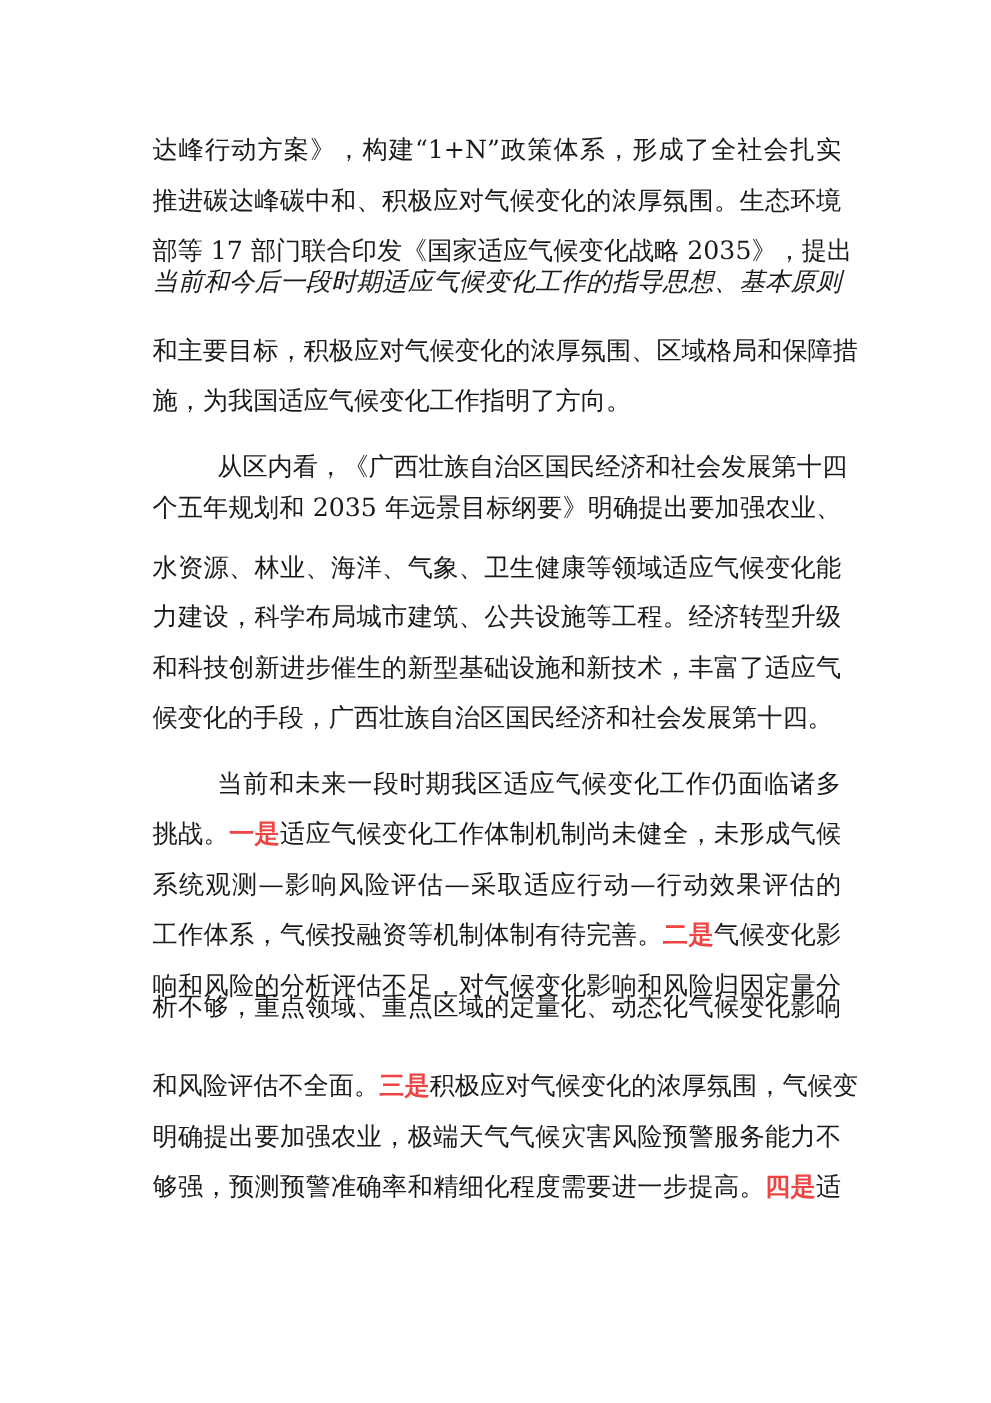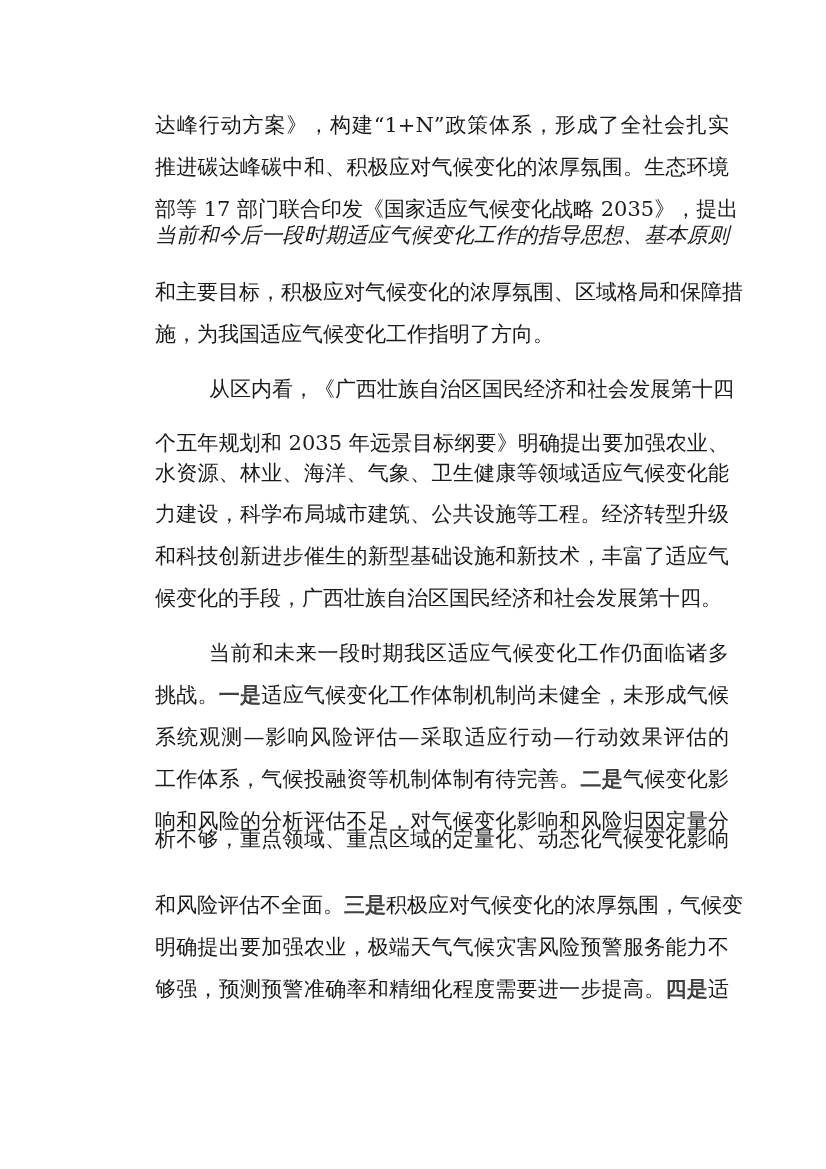--- a/index.html
+++ b/index.html
@@ -31,50 +31,49 @@
       position: absolute;
       left: 0;
       width: 574px;
       height: 30px;
       line-height: 30px;
       font-size: 21px;
       white-space: nowrap;
       text-align: justify;
       text-align-last: justify;
       letter-spacing: 0px;
-      margin-left: 28px;
     }
     .line.last {
       text-align-last: left;
     }
     .line.indent {
       padding-left: 54px;
       width: 520px;
     }
     .seg.bold {
       font-weight: bold;
-      color: #404040;
+      color: #ef4444;
     }
   </style>
 </head>
 <body>
 
 <div class="page">
   <div class="text-block" id="text-block">
       <div>
         <div class="line" style="top: 110px;"><span class="seg">达峰行动方案》，构建“1+N”政策体系，形成了全社会扎实</span></div>
         <div class="line" style="top: 152px;"><span class="seg">推进碳达峰碳中和、积极应对气候变化的浓厚氛围。生态环境</span></div>
         <div class="line" style="top: 194px;"><span class="seg">部等 17 部门联合印发《国家适应气候变化战略 2035》，提出</span></div>
         <div class="line" style="top: 220px; font-style: italic;"><span class="seg">当前和今后一段时期适应气候变化工作的指导思想、基本原则</span></div>
         <div class="line" style="top: 277px;"><span class="seg">和主要目标，积极应对气候变化的浓厚氛围、区域格局和保障措</span></div>
         <div class="line last" style="top: 319px;"><span class="seg">施，为我国适应气候变化工作指明了方向。</span></div>
       </div>
       <div>
         <div class="line indent" style="top: 374px;"><span class="seg">从区内看，《广西壮族自治区国民经济和社会发展第十四</span></div>
-        <div class="line" style="top: 428px;"><span class="seg">个五年规划和 2035 年远景目标纲要》明确提出要加强农业、</span></div>
+        <div class="line" style="top: 408px;"><span class="seg">个五年规划和 2035 年远景目标纲要》明确提出要加强农业、</span></div>
         <div class="line" style="top: 458px;"><span class="seg">水资源、林业、海洋、气象、卫生健康等领域适应气候变化能</span></div>
         <div class="line" style="top: 499px;"><span class="seg">力建设，科学布局城市建筑、公共设施等工程。经济转型升级</span></div>
         <div class="line" style="top: 541px;"><span class="seg">和科技创新进步催生的新型基础设施和新技术，丰富了适应气</span></div>
         <div class="line last" style="top: 583px;"><span class="seg">候变化的手段，广西壮族自治区国民经济和社会发展第十四。</span></div>
       </div>
       <div>
         <div class="line indent" style="top: 638px;"><span class="seg">当前和未来一段时期我区适应气候变化工作仍面临诸多</span></div>
         <div class="line" style="top: 680px;"><span class="seg">挑战。</span><span class="seg bold">一是</span><span class="seg">适应气候变化工作体制机制尚未健全，未形成气候</span></div>
         <div class="line" style="top: 722px;"><span class="seg">系统观测—影响风险评估—采取适应行动—行动效果评估的</span></div>
         <div class="line" style="top: 764px;"><span class="seg">工作体系，气候投融资等机制体制有待完善。</span><span class="seg bold">二是</span><span class="seg">气候变化影</span></div>

